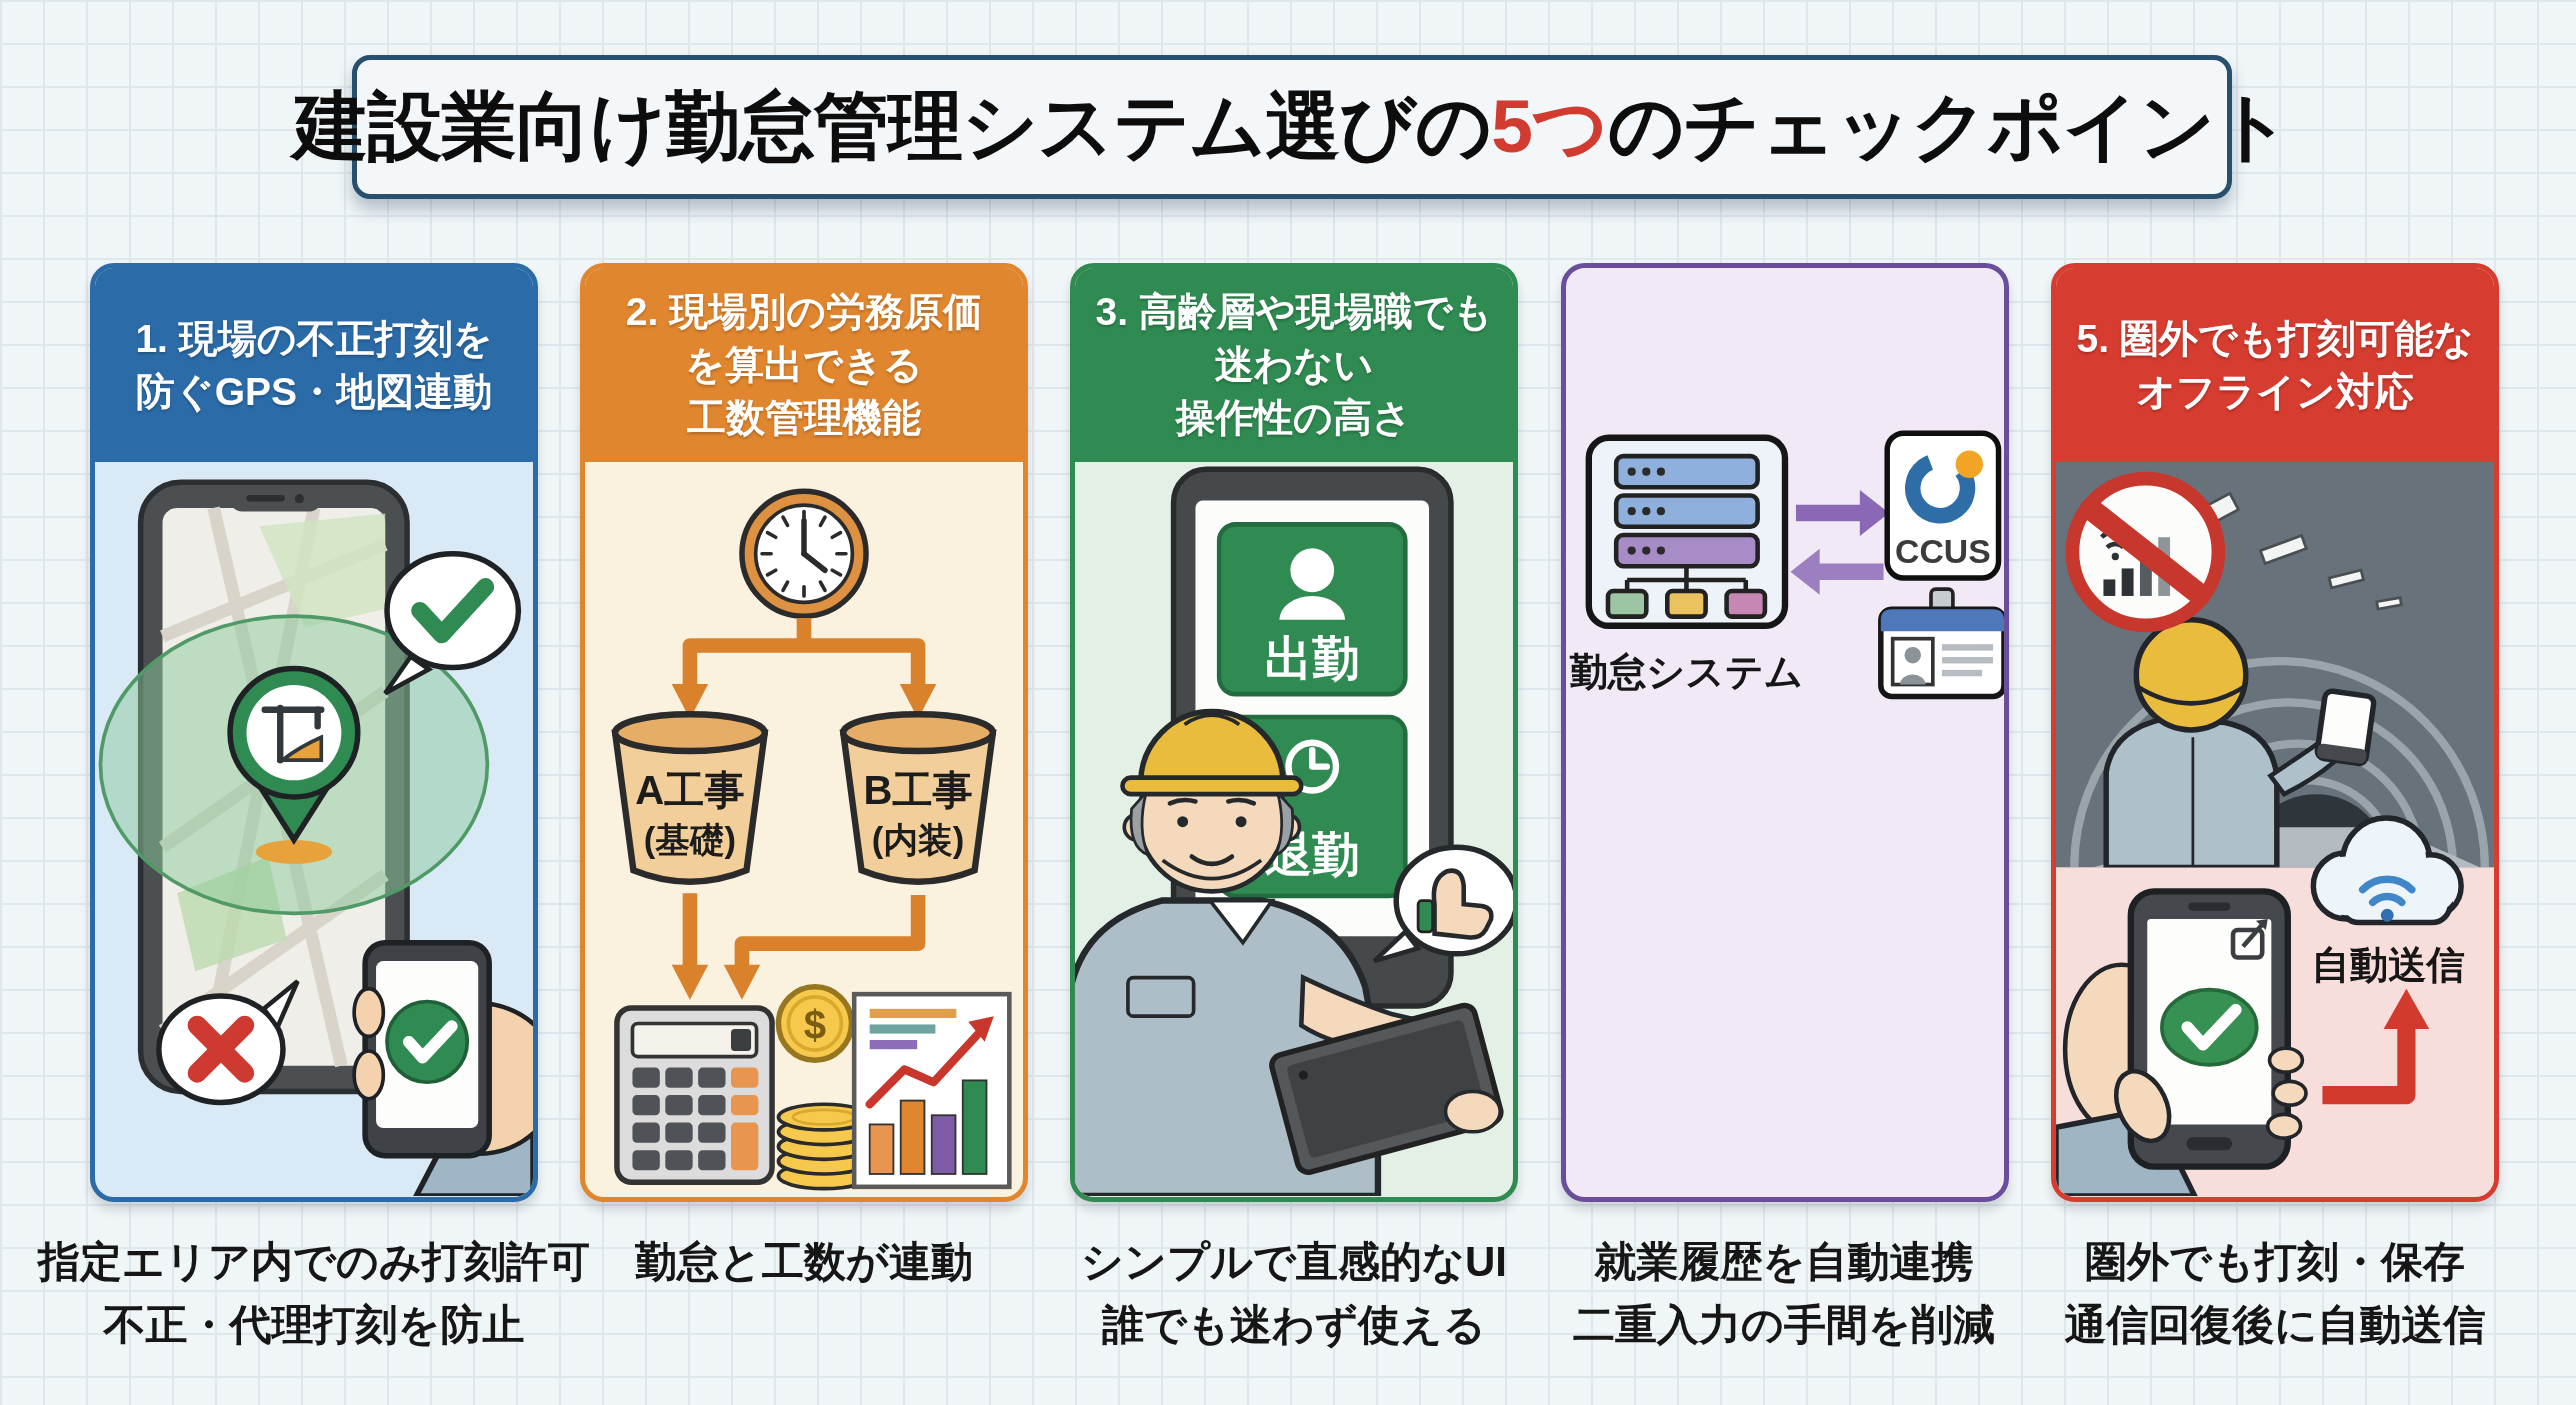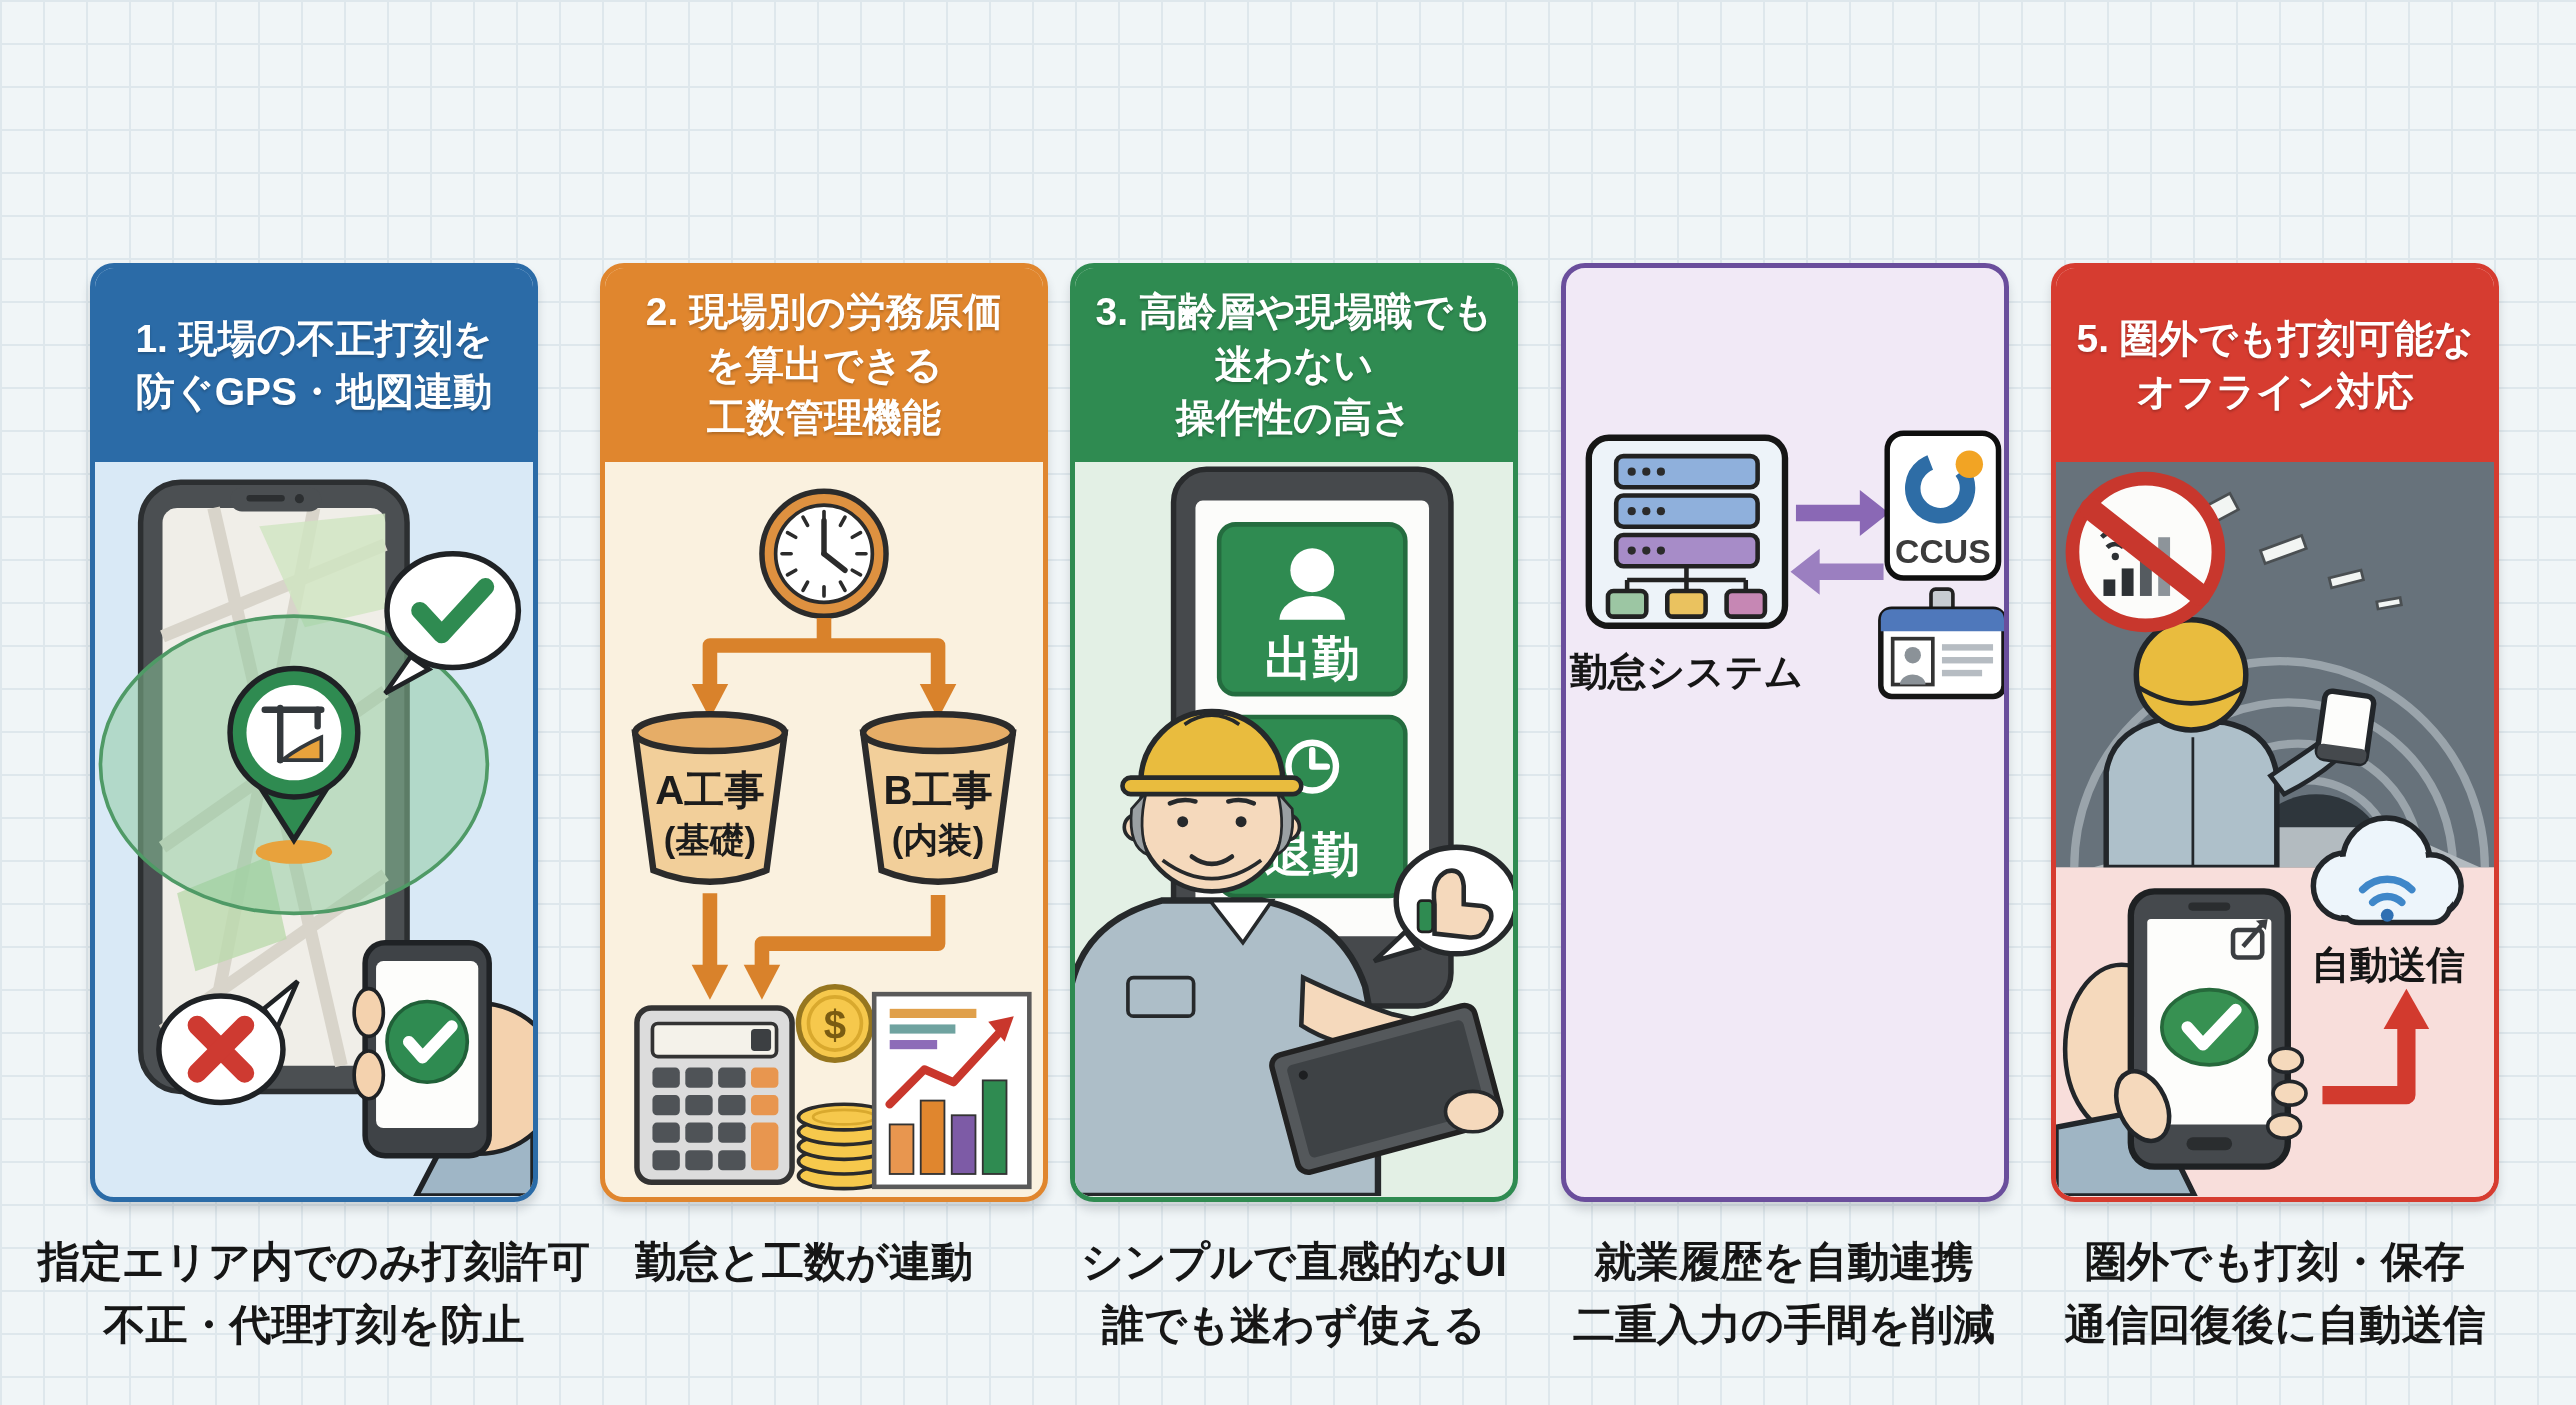--- a/index.html
+++ b/index.html
@@ -54,20 +54,23 @@
   .cap-line{
     font-size:42px;font-weight:900;color:#161616;line-height:1.2;white-space:nowrap;
   }
   svg text{font-family:"Liberation Sans","DejaVu Sans",sans-serif;}
 </style>
 </head>
 <body>
 
 <div class="canvas">
 
+  <div class="title-banner" style="border-color: rgb(39, 80, 110);">
+    <div class="title-text"><span>建設業向け勤怠管理システム選びの</span><span class="hl" style="color: rgb(210, 59, 47);">5つ</span><span>のチェックポイント</span></div>
+  </div>
 
   <div class="card card-1" style="border-color: rgb(43, 107, 167); background: rgb(217, 233, 246);">
     <div class="card-header" style="background: rgb(43, 107, 167);">
       <span class="hline">1. 現場の不正打刻を</span>
       <span class="hline">防ぐGPS・地図連動</span>
     </div>
     <div class="card-body">
       <svg viewBox="0 0 480 800" preserveAspectRatio="none">
         <g>
           <rect x="50" y="22" width="292" height="664" rx="44" fill="#4b4f52" stroke="#2c2f31" stroke-width="6"></rect>
@@ -118,21 +121,21 @@
           <rect x="308" y="544" width="112" height="182" rx="8" fill="#fdfdfb"></rect>
           <circle cx="364" cy="632" r="44" fill="#2f8b51" stroke="#206038" stroke-width="4"></circle>
           <path d="M344 632 l15 17 l32 -34" fill="none" stroke="#fff" stroke-width="13" stroke-linecap="round" stroke-linejoin="round"></path>
           <ellipse cx="300" cy="600" rx="16" ry="26" fill="#f4d2ae" stroke="#1f2225" stroke-width="4"></ellipse>
           <ellipse cx="300" cy="668" rx="16" ry="26" fill="#f4d2ae" stroke="#1f2225" stroke-width="4"></ellipse>
         </g>
       </svg>
     </div>
   </div>
 
-  <div class="card card-2" style="border-color: rgb(224, 134, 46); background: rgb(250, 241, 223); margin-left: 20px;">
+  <div class="card card-2" style="border-color: rgb(224, 134, 46); background: rgb(250, 241, 223);">
     <div class="card-header" style="background: rgb(224, 134, 46);">
       <span class="hline">2. 現場別の労務原価</span>
       <span class="hline">を算出できる</span>
       <span class="hline">工数管理機能</span>
     </div>
     <div class="card-body">
       <svg viewBox="0 0 480 800" preserveAspectRatio="none">
         <g>
           <circle cx="240" cy="100" r="68" fill="#de9140" stroke="#2b2b2b" stroke-width="6"></circle>
           <circle cx="240" cy="100" r="53" fill="#fff" stroke="#2b2b2b" stroke-width="4"></circle>

